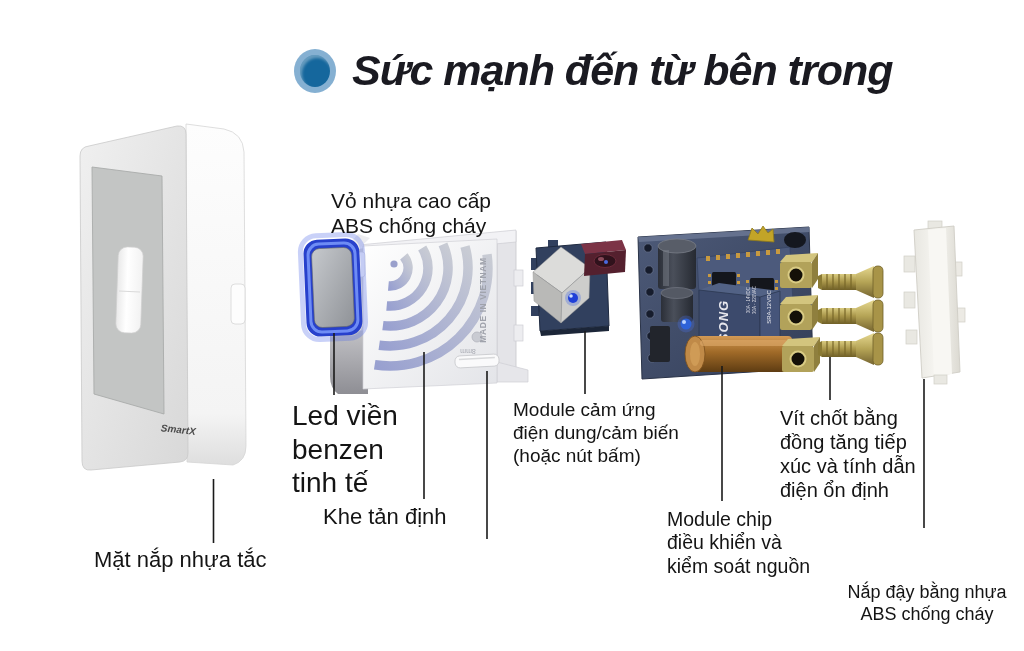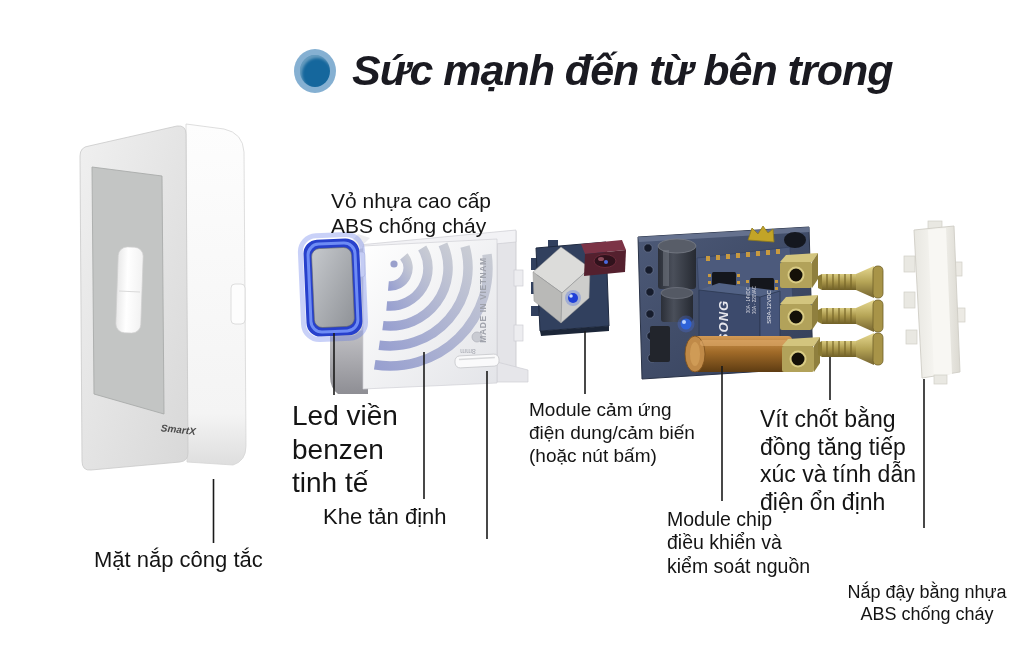--- a/index.html
+++ b/index.html
@@ -15,23 +15,23 @@
     font-size:43px;font-weight:700;font-style:italic;color:#1a1a21;
     letter-spacing:-1px;white-space:nowrap;
   }
   
   .lbl{position:absolute;color:#141414;white-space:pre-line;line-height:1.2;}
   .lbl-shell    {left:331px;top:147px;font-size:21px;margin-top:41px;}
   .lbl-led      {left:292px;top:399px;font-size:28px;}
   .lbl-heat     {left:323px;top:504px;font-size:22px;}
   .lbl-faceplate{left:94px; top:547px;font-size:22px;}
   .lbl-wirejig  {left:424px;top:545px;font-size:21px;}
-  .lbl-sensor   {left:513px;top:399px;font-size:19px;margin-left:16px;}
+  .lbl-sensor   {left:513px;top:399px;font-size:19px;}
   .lbl-chip     {left:667px;top:508px;font-size:19.5px;}
-  .lbl-screws   {left:760px;top:406px;font-size:23px;}
+  .lbl-screws   {left:780px;top:406px;font-size:20px;}
   .lbl-cover    {left:841px;top:538px;font-size:18px;text-align:center;width:172px;margin-top:44px;}
   svg{position:absolute;left:0;top:0;}
   svg text{font-family:"Liberation Sans","DejaVu Sans",sans-serif;}
 </style>
 </head>
 <body>
 
 <div class="stage">
 
   <svg width="1024" height="651" viewBox="0 0 1024 651">
@@ -330,21 +330,21 @@
       </div>
     <div class="page-title">Sức mạnh đến từ bên trong</div>
   </div>
 
   <div class="lbl lbl-shell">Vỏ nhựa cao cấp
 ABS chống cháy</div>
   <div class="lbl lbl-led">Led viền
 benzen
 tinh tế</div>
   <div class="lbl lbl-heat">Khe tản định</div>
-  <div class="lbl lbl-faceplate">Mặt nắp công tắc</div>
+  <div class="lbl lbl-faceplate">Mặt nắp nhựa tắc</div>
   <div class="lbl lbl-sensor">Module cảm ứng
 điện dung/cảm biến
 (hoặc nút bấm)</div>
   <div class="lbl lbl-chip">Module chip
 điều khiển và
 kiểm soát nguồn</div>
   <div class="lbl lbl-screws">Vít chốt bằng
 đồng tăng tiếp
 xúc và tính dẫn
 điện ổn định</div>

